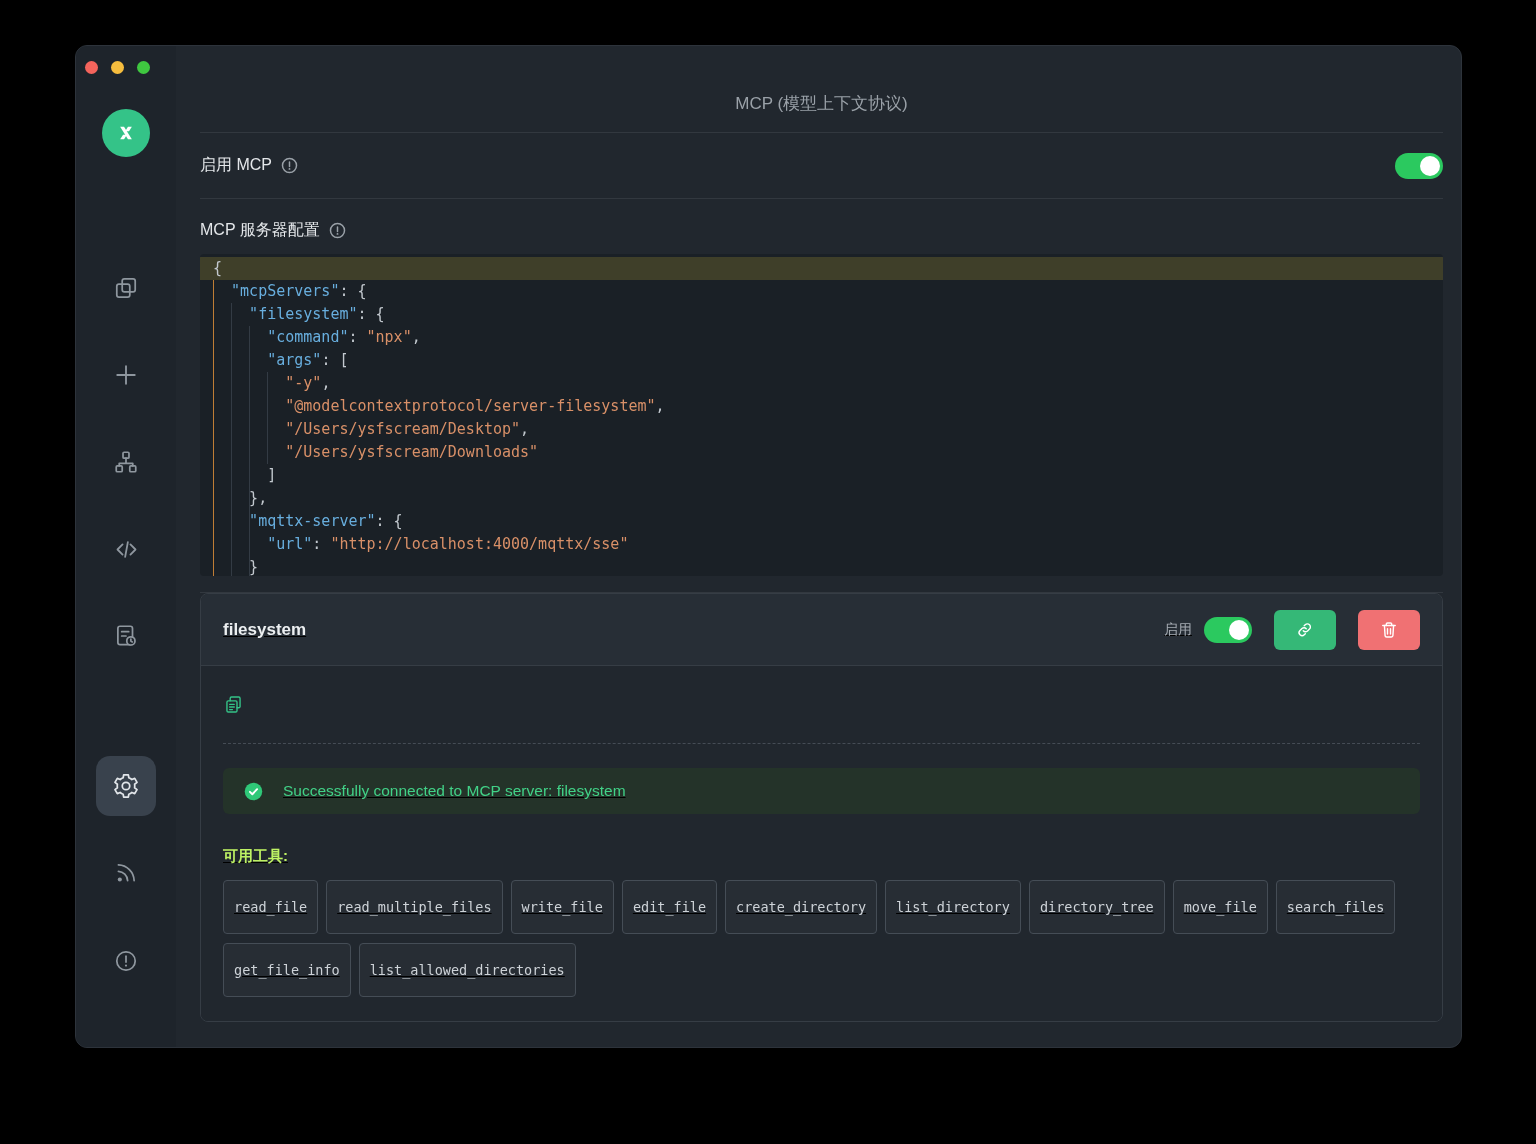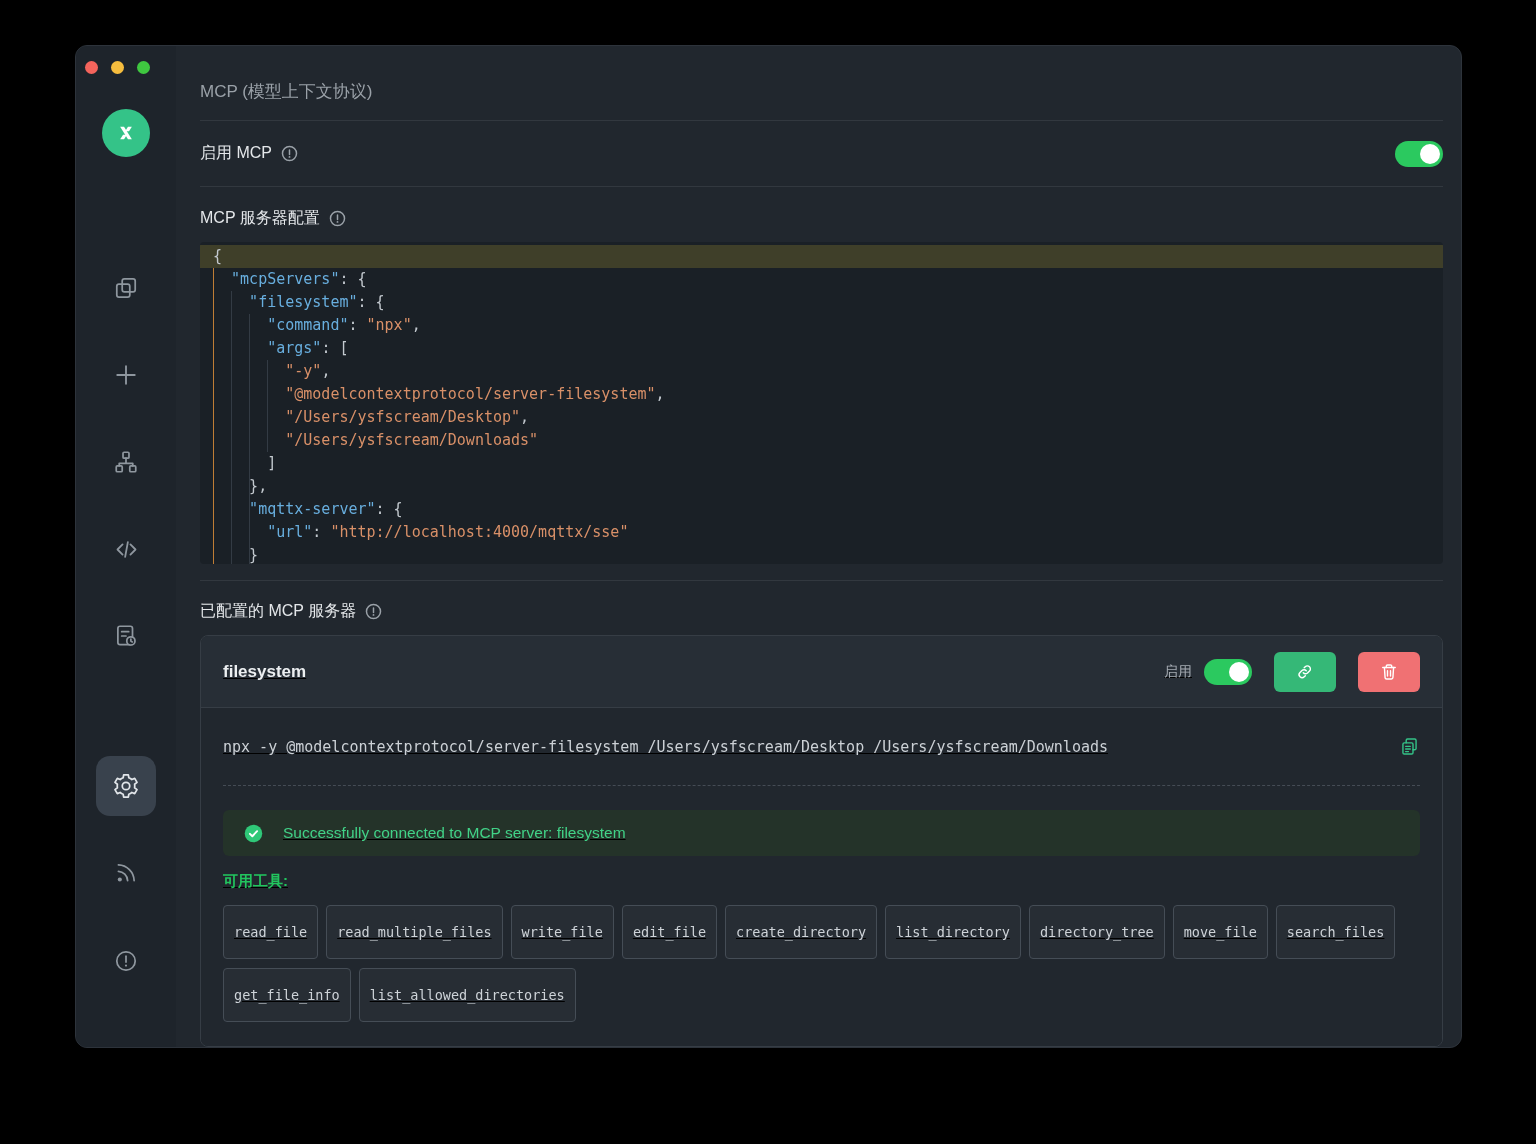--- a/index.html
+++ b/index.html
@@ -22,21 +22,21 @@
                width:48px; height:48px; display:flex; align-items:center; justify-content:center;
                color:#8f979f; cursor:pointer; }
   .side-icon svg { stroke:#8f979f; fill:none; stroke-width:1.6; stroke-linecap:round; stroke-linejoin:round; }
   .side-active { position:absolute; left:50%; transform:translate(-50%,-50%);
                  width:60px; height:60px; border-radius:14px; background:#39424d;
                  display:flex; align-items:center; justify-content:center; cursor:pointer; }
   .side-active svg { stroke:#e2e6ea; fill:none; stroke-width:1.5; stroke-linecap:round; stroke-linejoin:round; }
 
   
   .content { flex:1; padding:0 18px 0 24px; position:relative; }
-  .page-title { margin-top:34px; font-size:17px; color:#9aa1a8; font-weight:400; }
+  .page-title { margin-top:46px; font-size:17px; color:#9aa1a8; font-weight:400;text-align:center; }
   .divider { border-top:1px solid #32383f; margin-top:17px; }
   .row { display:flex; align-items:center; justify-content:space-between; }
   .row-enable { height:65px; }
   .label-wrap { display:flex; align-items:center; gap:9px; }
   .section-label { font-size:16px; color:#e4e7ea; font-weight:500; }
   .info-icon svg { stroke:#9aa1a8; fill:none; stroke-width:1.4; stroke-linecap:round; display:block; }
   .row-heading { margin:21px 0 13px; }
 
   .toggle { width:48px; height:26px; border-radius:13px; background:#2bc95f; position:relative; cursor:pointer; }
   .toggle::after { content:''; position:absolute; top:3px; right:3px; width:20px; height:20px;
@@ -72,21 +72,21 @@
 
   .card-body { padding:0 22px 24px; background:#21272e; }
   .cmd-row { padding:28px 0; display:flex; align-items:center; justify-content:space-between; }
   .cmd-text { font-family:"DejaVu Sans Mono", monospace; font-size:15px; color:#ccd1d6; }
   .copy-btn { background:none; border:none; cursor:pointer; padding:0; }
   .copy-btn svg { stroke:#34c388; fill:none; stroke-width:1.6; stroke-linecap:round; stroke-linejoin:round; display:block; }
   .dashed { border-top:1px dashed #454c55; }
   .alert { margin-top:24px; height:46px; border-radius:6px; background:#243329;
            display:flex; align-items:center; padding:0 21px; gap:20px; }
   .alert-text { font-size:15.5px; color:#41d287; }
-  .tools-label { margin-top:16px; font-size:15px; font-weight:600; color:#22c55e; }
+  .tools-label { margin-top:33px; font-size:15px; font-weight:600; color:#bef264; }
   .tools-list { margin-top:14px; display:flex; flex-wrap:wrap; gap:9px 8px; }
   .tag { font-family:"DejaVu Sans Mono", monospace; font-size:13.5px; color:#ced3d8;
          border:1px solid #454d56; border-radius:4px; background:#272d34; padding:18px 10px; }
 </style>
 </head>
 <body>
 
 <div class="window">
 
   <div class="sidebar">
@@ -216,30 +216,20 @@
           <div class="code-line"><span class="tok-pun">      ]</span></div>
           <div class="code-line"><span class="tok-pun">    },</span></div>
           <div class="code-line"><span class="tok-key">    "mqttx-server"</span><span class="tok-pun">: {</span></div>
           <div class="code-line"><span class="tok-key">      "url"</span><span class="tok-pun">: </span><span class="tok-str">"http://localhost:4000/mqttx/sse"</span></div>
           <div class="code-line"><span class="tok-pun">    }</span></div>
         </div>
     </div>
 
     <div class="divider" style="margin-top:16px;"></div>
 
-    <div class="row-heading label-wrap" style="margin:20px 0 13px;">
-      <span class="section-label">已配置的 MCP 服务器</span>
-      <span class="info-icon">
-        <svg width="17" height="17" viewBox="0 0 16 16">
-          <circle cx="8" cy="8" r="6.6"></circle>
-            <path d="M8 4.6v4.3"></path>
-            <circle cx="8" cy="11.2" r=".9" fill="#9aa1a8" stroke="none"></circle>
-        </svg>
-      </span>
-    </div>
 
     <div class="card">
       <div class="card-header">
         <span class="server-name">filesystem</span>
         <div class="header-right">
           <span class="enable-small">启用</span>
           <div class="toggle"></div>
           <button class="hbtn btn-link">
             <svg width="20" height="20" viewBox="0 0 24 24">
               <path d="M9.9 12.9a3.6 3.6 0 0 0 5.1.3l2.4-2.4a3.6 3.6 0 0 0-5.1-5.1l-1.3 1.3"></path>
@@ -252,21 +242,20 @@
               <path d="M8.7 6.5V5a1.5 1.5 0 0 1 1.5-1.5h3.6A1.5 1.5 0 0 1 15.3 5v1.5"></path>
               <path d="M6.5 6.5l.8 12.2a1.8 1.8 0 0 0 1.8 1.7h5.8a1.8 1.8 0 0 0 1.8-1.7l.8-12.2"></path>
               <path d="M10.2 10.5v6.2M13.8 10.5v6.2"></path>
             </svg>
           </button>
         </div>
       </div>
 
       <div class="card-body">
         <div class="cmd-row">
-          <span class="cmd-text">npx -y @modelcontextprotocol/server-filesystem /Users/ysfscream/Desktop /Users/ysfscream/Downloads</span>
           <button class="copy-btn">
             <svg width="21" height="21" viewBox="0 0 24 24">
               <rect x="4.5" y="7.8" width="11.5" height="12.7" rx="1.5"></rect>
               <path d="M8.2 7.8V5a1.5 1.5 0 0 1 1.5-1.5h8.3A1.5 1.5 0 0 1 19.5 5v9.2a1.5 1.5 0 0 1-1.5 1.5h-2"></path>
               <path d="M7.6 11.8h5.3M7.6 14.8h5.3M7.6 17.8h3.2"></path>
             </svg>
           </button>
         </div>
 
         <div class="dashed"></div>

